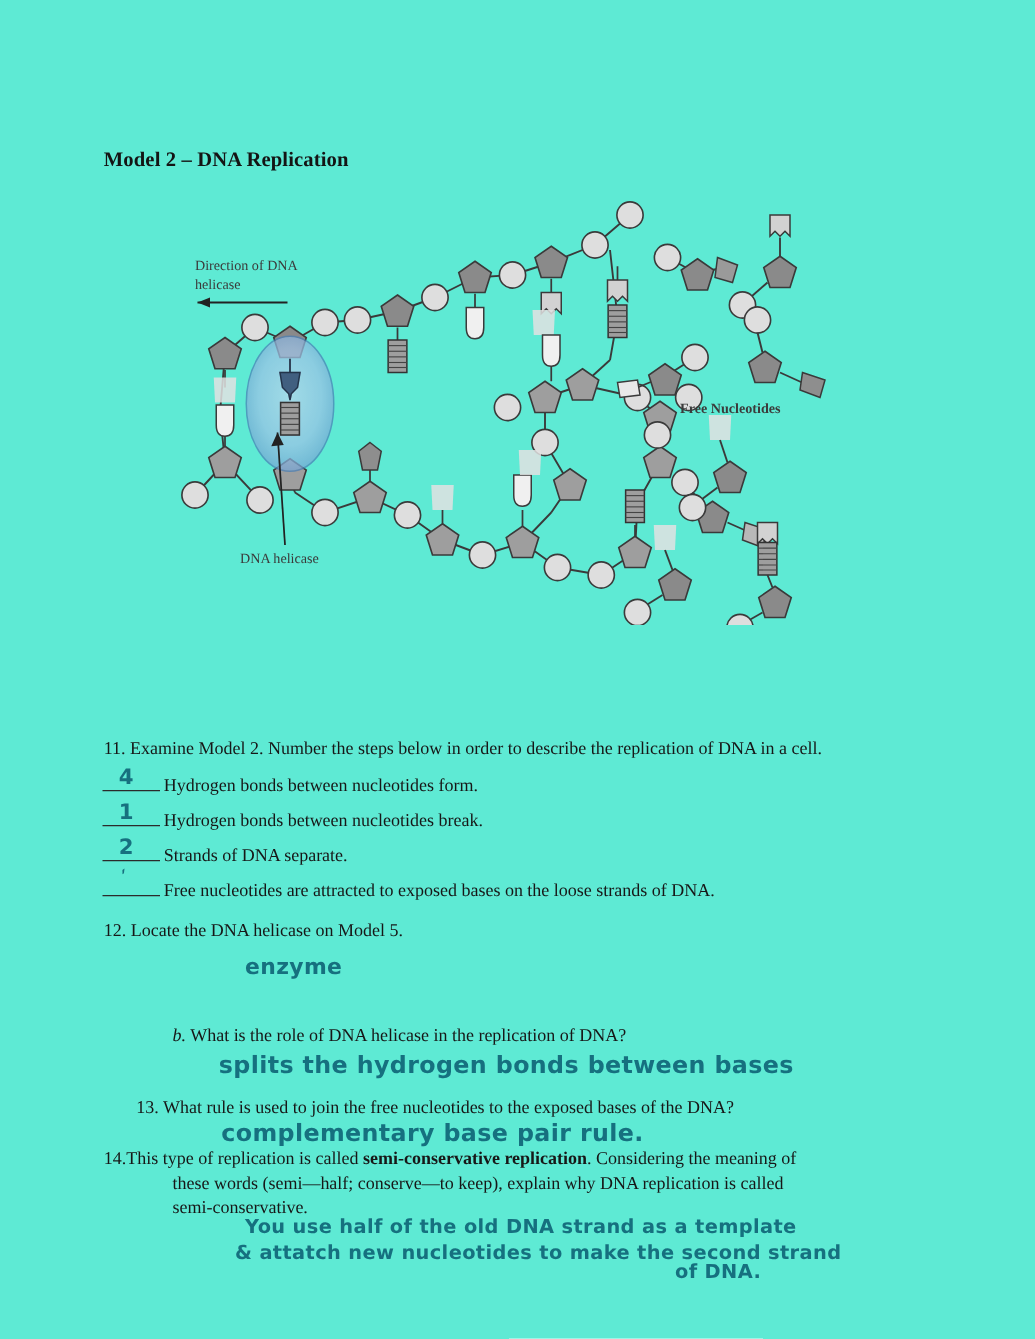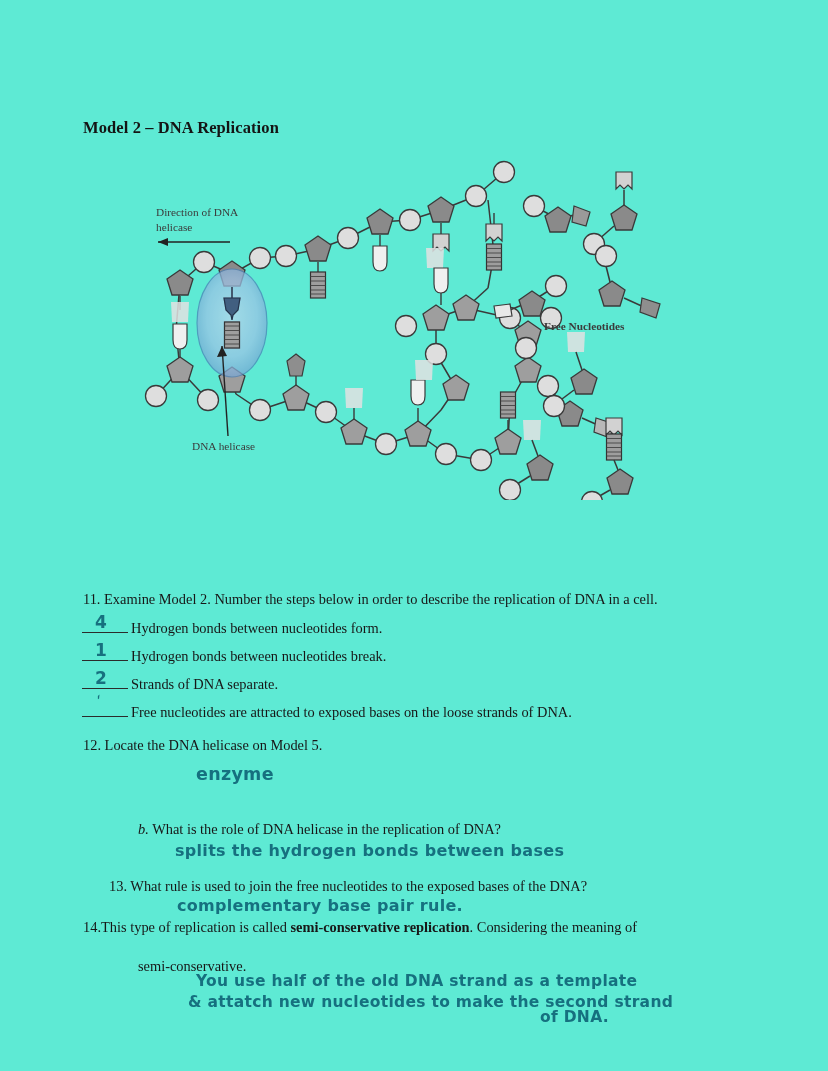--- a/index.html
+++ b/index.html
@@ -97,21 +97,21 @@
   
   .hand {
     position: absolute;
     color: #16707f;
     font-family: "DejaVu Sans", sans-serif;
     font-weight: bold;
     letter-spacing: 0.3px;
     white-space: nowrap;
   }
   .hw-lg { font-size: 17.5px; }
-  .hw-md { font-size: 16px; }
+  .hw-md { font-size: 19px; }
   .hw-sm { font-size: 15.5px; }
 
   .sub-q { font-style: normal; }
   .sub-q .lab {
     font-style: italic;
   }
   b.semibold { font-weight: bold; }
 </style>
 </head>
 <body>
@@ -403,19 +403,20 @@
 
   <div class="q" style="left:109px; top:877px;">
     <span>13.</span>
     <span>What rule is used to join the free nucleotides to the exposed bases of the DNA?</span>
   </div>
   <div class="hand hw-md" style="left:177px; top:896px;">complementary base pair rule.</div>
 
   <div class="q" style="left:83px; top:918px; width:600px;">
     <span>14.</span><span>This type of replication is called </span><b class="semibold">semi-conservative replication</b><span>. Considering the meaning of</span>
   </div>
+  <div class="q" style="left:138px; top:938px; width:560px;">these words (semi—half; conserve—to keep), explain why DNA replication is called</div>
   <div class="q" style="left:138px; top:957px; width:560px;">semi-conservative.</div>
 
   <div class="hand hw-sm" style="left:196px; top:972px;">You use half of the old DNA strand as a template</div>
   <div class="hand hw-sm" style="left:188px; top:993px;">&amp; attatch new nucleotides to make the second strand</div>
   <div class="hand hw-sm" style="left:540px; top:1008px;">of DNA.</div>
 
 </div>
 
 </body></html>

